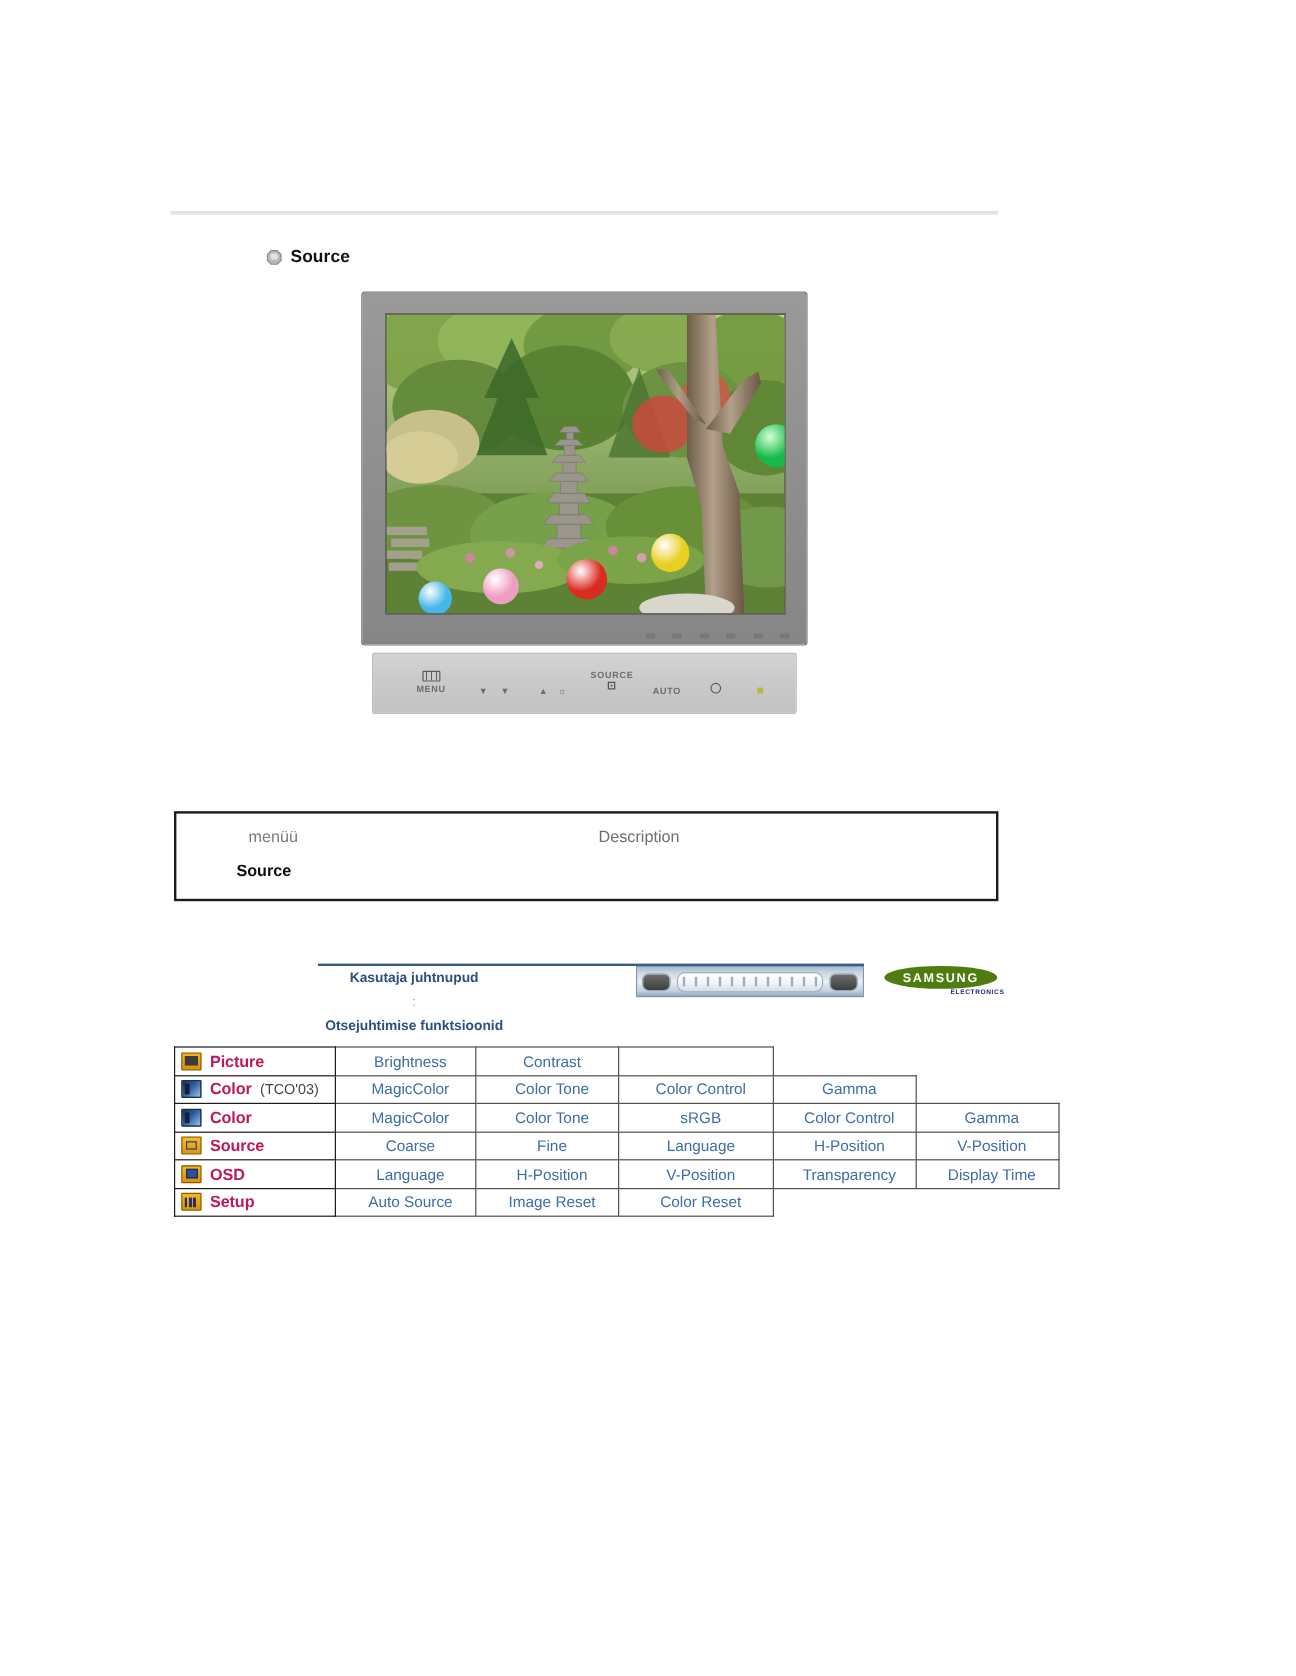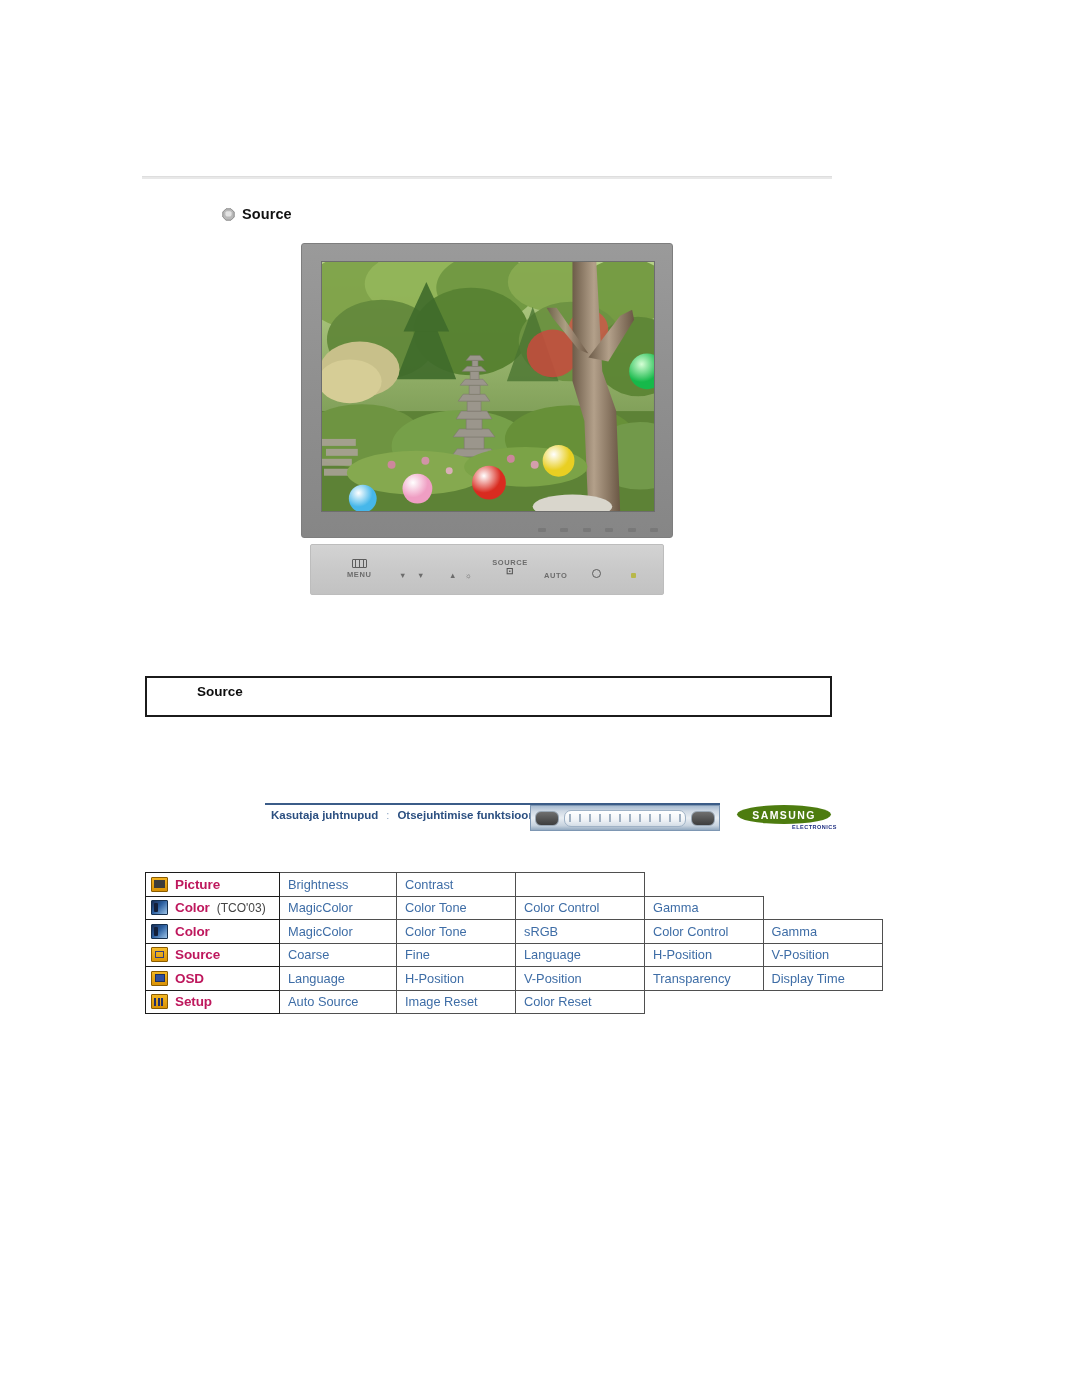--- a/index.html
+++ b/index.html
@@ -218,20 +218,21 @@
     position: absolute;
     left: 6px;
     top: 6px;
     display: flex;
     align-items: center;
     gap: 8px;
     font-size: 11.5px;
     font-weight: bold;
     color: #2b4f80;
     white-space: nowrap;
+    flex-direction: column;
   }
   .nav-sep { color: #8ea6c4; font-weight: normal; font-size: 11px; }
   .nav-widget {
     position: absolute;
     left: 265px;
     top: 2px;
     width: 190px;
     height: 26px;
     background: linear-gradient(180deg, #a8bcd2 0%, #cfd9e4 22%, #e9eef3 50%, #c6d2de 82%, #93a9c0 100%);
     border: 1px solid #7e97b3;
@@ -320,20 +321,21 @@
   .menu-table td.cat {
     border-right: 1.6px solid #1c1c1c;
     padding-left: 5px;
   }
   .menu-table td.empty {
     border: none;
     background: transparent;
   }
   .menu-table td.sub {
     border: 1.2px solid #4f4f4f;
+    text-align: center;
   }
   .cat-inner {
     display: flex;
     align-items: center;
     gap: 7px;
   }
   .cat-label {
     font-size: 13.5px;
     font-weight: bold;
     color: #be185d;
@@ -602,20 +604,24 @@
       <span>AUTO</span>
     </div>
     <div class="cp-item" style="left:281px; top:24px;">
       <span class="cp-circle"></span>
     </div>
     <div class="cp-led" style="left:320px; top:28px;"></div>
   </div>
 </div>
 
 <div class="desc-table">
+  <div class="desc-head-row">
+    <div class="desc-head-menu">menüü</div>
+    <div class="desc-head-desc">Description</div>
+  </div>
   <div class="desc-body-row">
     <div class="desc-cell-menu">Source</div>
   </div>
 </div>
 
 <div class="navbar">
   <div class="nav-underline"></div>
   <div class="nav-crumbs">
     <span>Kasutaja juhtnupud</span>
     <span class="nav-sep">:</span>

